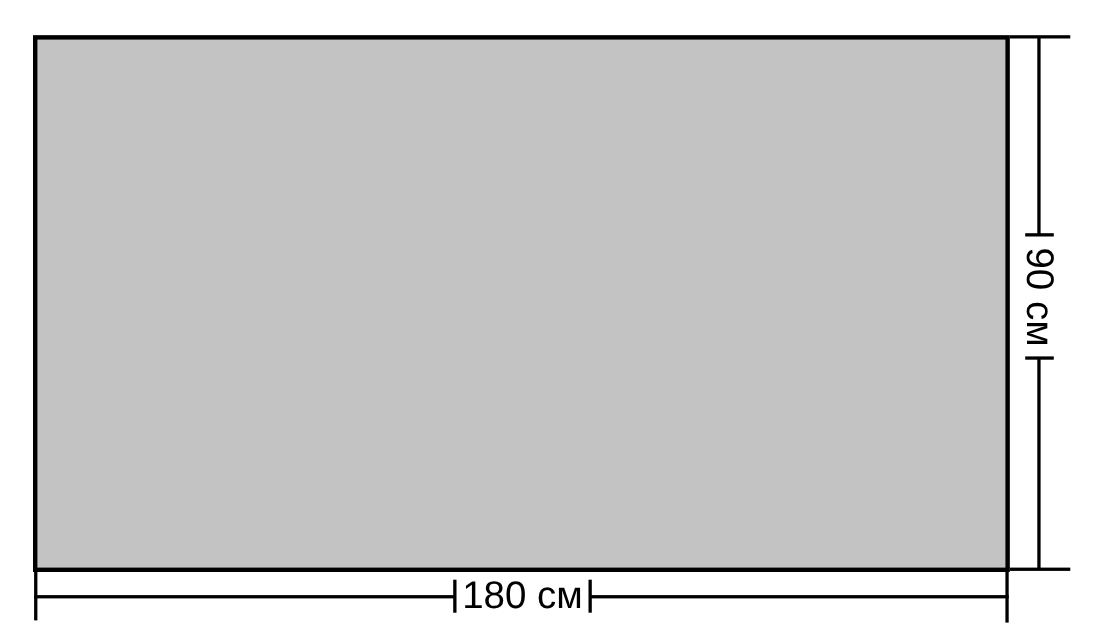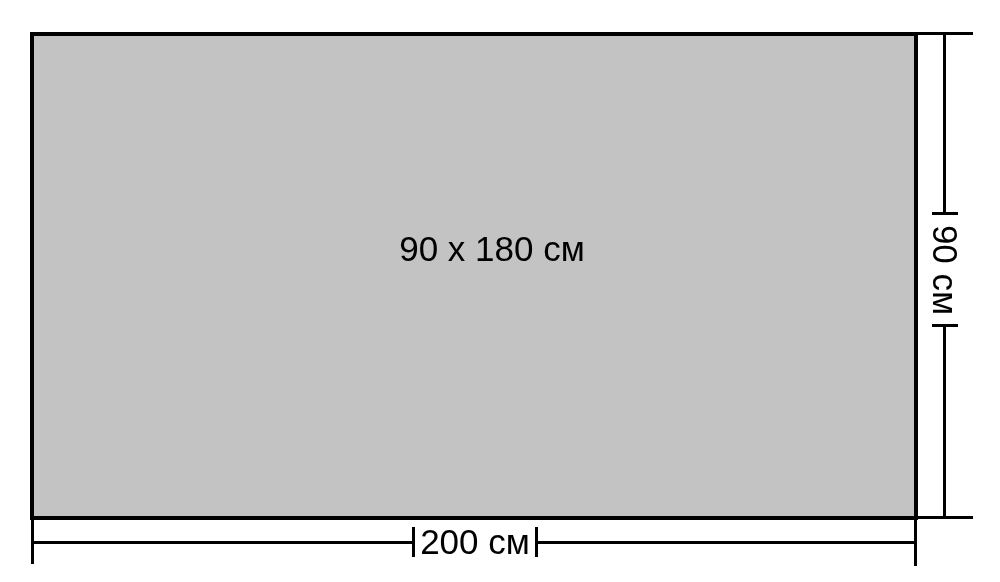--- a/index.html
+++ b/index.html
@@ -75,29 +75,28 @@
     .tick-h-top       { left: 932px; top: 212px; width: 26px; height: 3px; }
     .tick-h-bottom    { left: 932px; top: 324px; width: 26px; height: 3px; }
   </style>
 </head>
 <body>
 
 <div class="canvas">
 
   <div class="panel"></div>
 
-  <div class="label center-label">90 x 180 см</div>
 
   <div class="line ext-bottom-left"></div>
   <div class="line ext-bottom-right"></div>
   <div class="line dim-h-left"></div>
   <div class="line dim-h-right"></div>
   <div class="line tick-v-left"></div>
   <div class="line tick-v-right"></div>
-  <div class="label width-label">200 см</div>
+  <div class="label width-label">180 см</div>
 
   <div class="line ext-right-top"></div>
   <div class="line ext-right-bottom"></div>
   <div class="line dim-v-top"></div>
   <div class="line dim-v-bottom"></div>
   <div class="line tick-h-top"></div>
   <div class="line tick-h-bottom"></div>
   <div class="label height-label">90 см</div>
 
 </div>

